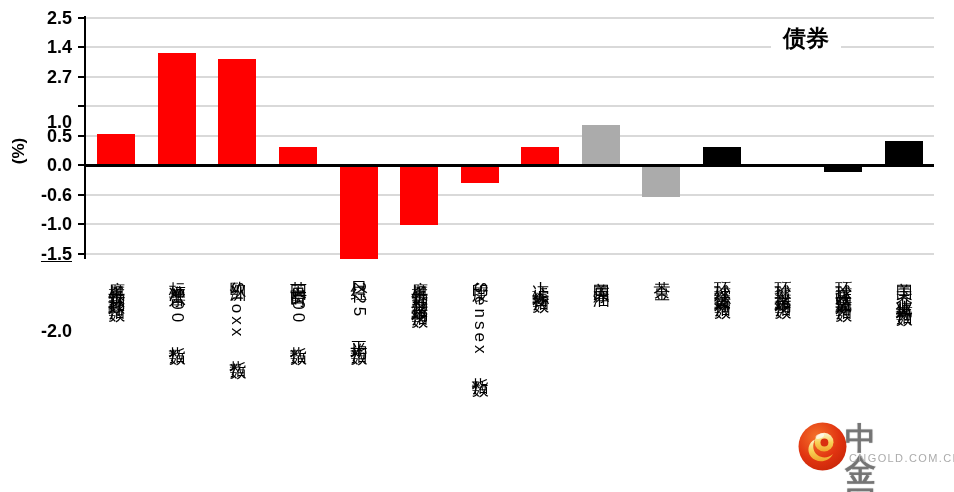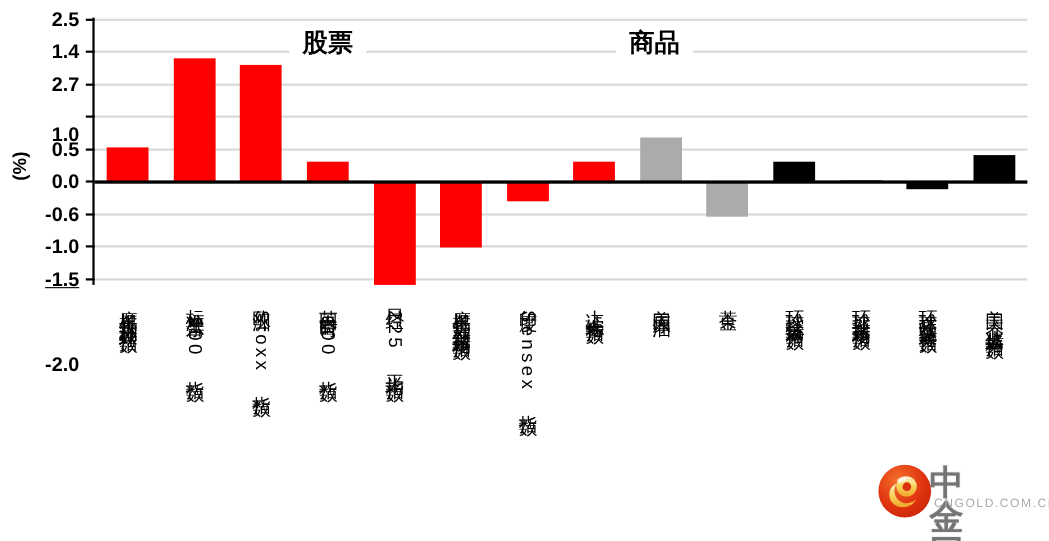--- a/index.html
+++ b/index.html
@@ -124,15 +124,14 @@
     <div class="bar" title="黄金" style="left: 642.429px; top: 165px; width: 38px; height: 32.45px; background: rgb(171, 171, 171);"></div>
     <div class="cat-label" style="left: 649.429px; top: 268px;">黄金</div>
     <div class="bar" title="环球综合债券指数" style="left: 703px; top: 147.3px; width: 38px; height: 17.7px; background: rgb(0, 0, 0);"></div>
     <div class="cat-label" style="left: 710px; top: 268px;">环球综合债券指数</div>
     <div class="bar" title="环球新兴市场指数" style="left: 763.571px; top: 163.82px; width: 38px; height: 1.18px; background: rgb(0, 0, 0);"></div>
     <div class="cat-label" style="left: 770.571px; top: 268px;">环球新兴市场指数</div>
     <div class="bar" title="环球高收益债券指数" style="left: 824.143px; top: 165px; width: 38px; height: 7.08px; background: rgb(0, 0, 0);"></div>
     <div class="cat-label" style="left: 831.143px; top: 268px;">环球高收益债券指数</div>
     <div class="bar" title="美国 企业债券指数" style="left: 884.714px; top: 141.4px; width: 38px; height: 23.6px; background: rgb(0, 0, 0);"></div>
     <div class="cat-label" style="left: 891.714px; top: 268px;">美国 企业债券指数</div>
-    <div class="section-title" style="left: 298px; top: 24px;">股票</div>
-    <div class="section-title" style="left: 595px; top: 24px;">商品</div>
+    <div class="section-title" style="left: 806px; top: 24px;">债券</div>
   </div>
 
 </body></html>

